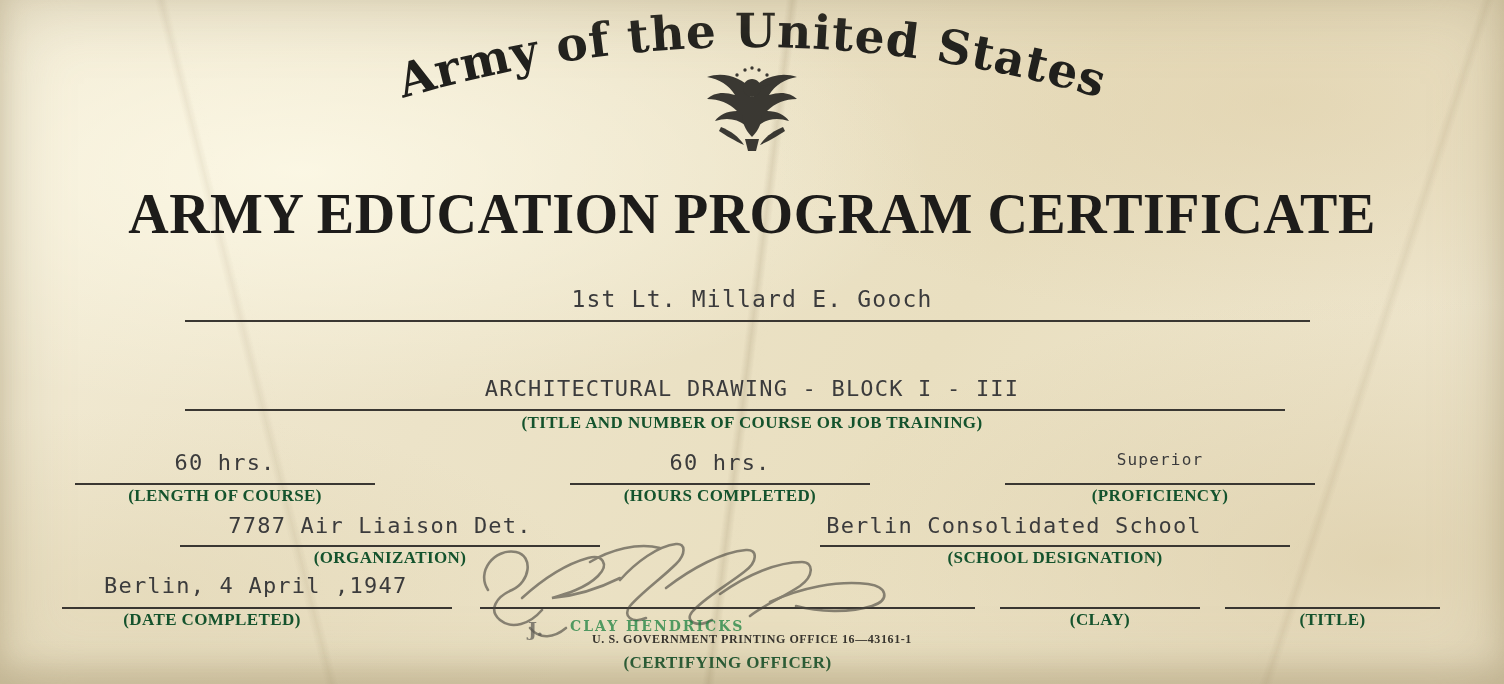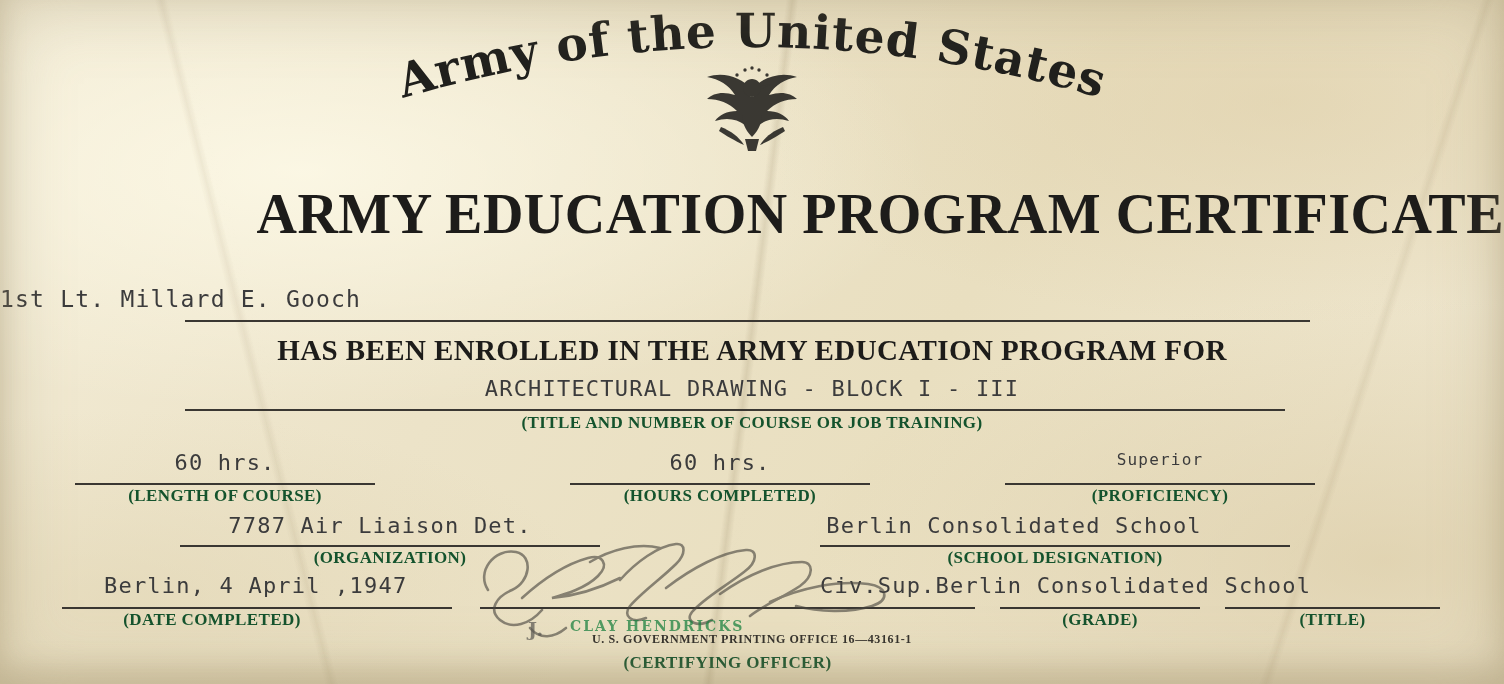--- a/index.html
+++ b/index.html
@@ -70,21 +70,21 @@
     width: 110px;
     height: 110px;
   }
 
   
   .main-title {
     position: absolute;
     top: 182px;
     left: 0;
     width: 100%;
-    text-align: right;
+    text-align: center;
     font-family: "Liberation Serif", serif;
     font-weight: 700;
     font-size: 56px;
     letter-spacing: 0.5px;
     color: #1d1c1a;
     white-space: nowrap;
   }
 
   
   .typed {
@@ -103,21 +103,21 @@
   }
   .rule {
     border-bottom: 2px solid #3a3732;
     height: 0;
   }
 
   
   #name-typed {
     position: absolute;
     top: 286px; left: 0; width: 100%;
-    text-align: left;
+    text-align: center;
     font-size: 23px;
   }
   #name-rule { position: absolute; top: 320px; left: 185px; width: 1125px; }
 
   #enrolled-line {
     position: absolute;
     top: 334px; left: 0; width: 100%;
     text-align: center;
     font-family: "Liberation Serif", serif;
     font-weight: 700;
@@ -275,21 +275,20 @@
           <circle cx="70" cy="20" r="1.7"></circle>
         </g>
       </svg>
     </div>
 
     <div class="main-title">ARMY EDUCATION PROGRAM CERTIFICATE</div>
 
     <div class="typed" id="name-typed">1st Lt. Millard E. Gooch</div>
     <div class="rule" id="name-rule"></div>
 
-    <div id="enrolled-line">HAS BEEN ENROLLED IN THE ARMY EDUCATION PROGRAM FOR</div>
 
     <div class="typed" id="course-typed">ARCHITECTURAL DRAWING - BLOCK I - III</div>
     <div class="rule" id="course-rule"></div>
     <div class="caption" id="course-caption">(TITLE AND NUMBER OF COURSE OR JOB TRAINING)</div>
 
     <div class="typed" id="len-typed">60 hrs.</div>
     <div class="rule" id="len-rule"></div>
     <div class="caption" id="len-cap">(LENGTH OF COURSE)</div>
 
     <div class="typed" id="hrs-typed">60 hrs.</div>
@@ -308,23 +307,22 @@
     <div class="rule" id="school-rule"></div>
     <div class="caption" id="school-cap">(SCHOOL DESIGNATION)</div>
 
     <div class="typed" id="date-typed">Berlin, 4 April  ,1947</div>
     <div class="rule" id="date-rule"></div>
     <div class="caption" id="date-cap">(DATE COMPLETED)</div>
 
     <div class="rule" id="officer-rule"></div>
     <div class="caption" id="officer-cap">(CERTIFYING OFFICER)</div>
 
-    <div class="typed" id="grade-typed">Civ.Sup.Berlin Consolidated School</div>
     <div class="rule" id="grade-rule"></div>
-    <div class="caption" id="grade-cap">(GRADE)</div>
+    <div class="caption" id="grade-cap">(CLAY)</div>
 
     <div class="rule" id="title-rule"></div>
     <div class="caption" id="title-cap">(TITLE)</div>
 
     <div class="signature">
       <svg viewBox="0 0 520 115" width="520" height="115" aria-hidden="true">
         <g fill="none" stroke="#4a4740" stroke-width="2.6" stroke-linecap="round" opacity="0.62">
           <path d="M18 62 C6 44 24 20 46 24 C64 28 60 54 42 62 C26 69 18 82 30 92 C42 102 60 96 72 82"></path>
           <path d="M52 70 C74 50 96 36 118 30 C132 26 140 36 128 48 C116 60 96 66 82 70 C104 68 126 62 150 50"></path>
           <path d="M150 52 C166 34 188 18 206 16 C216 15 216 26 206 36 C192 50 172 64 160 78 C152 88 162 96 176 90"></path>

